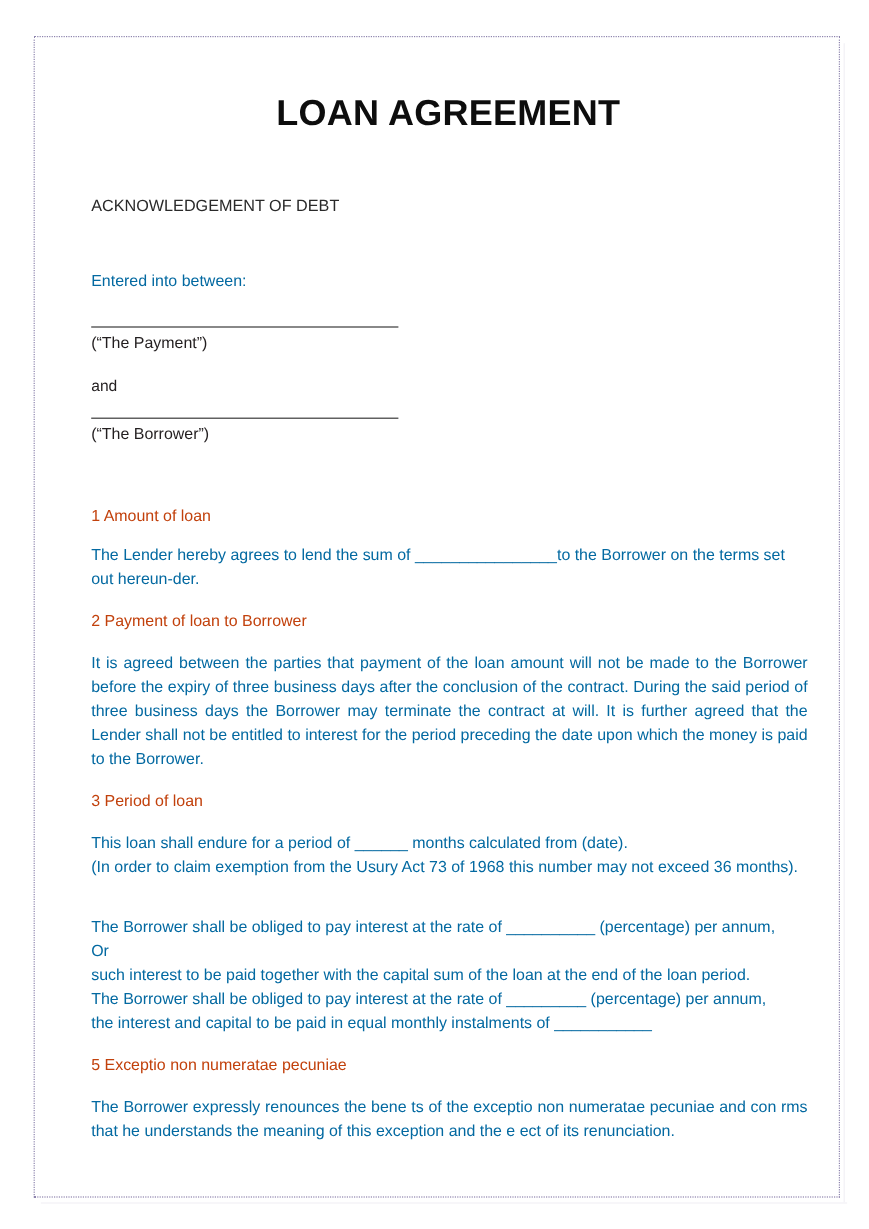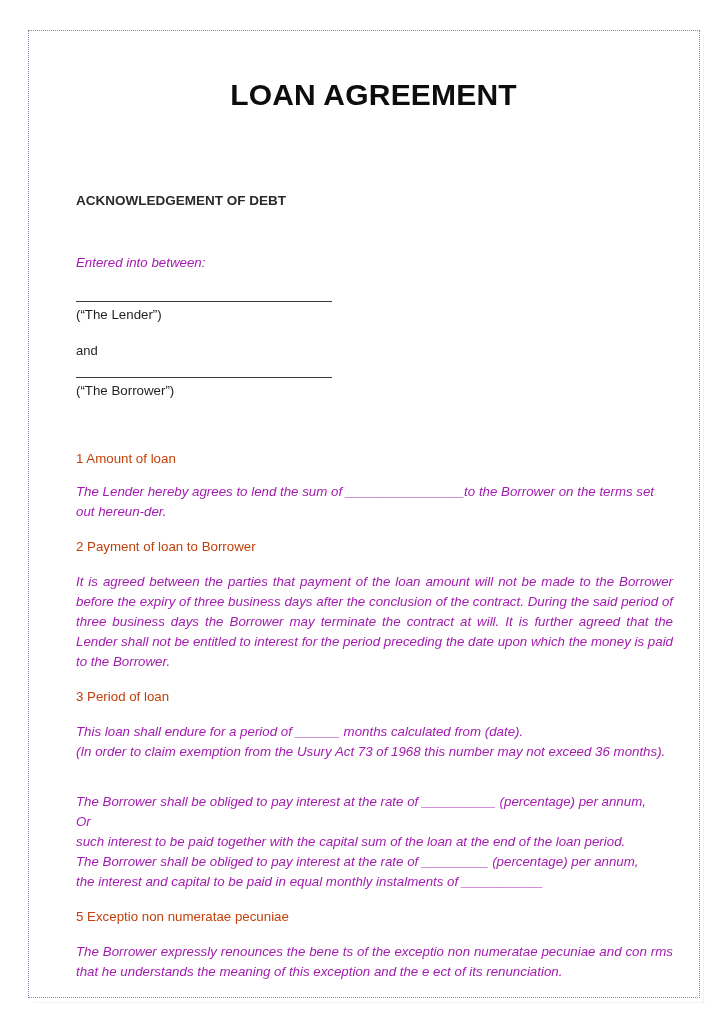--- a/index.html
+++ b/index.html
@@ -70,33 +70,31 @@
     font-weight: bold;
     letter-spacing: 0.2px;
     color: #0d0d0d;
     margin-top: 48px;
     margin-left: -2px;
   }
 
   .subtitle {
     font-size: 13.5px;
     color: #2a2a2a;
-    margin-top: 81px;
-    font-weight: bold;
+    margin-top: 52px;
   }
 
   .spacer-lg { height: 45px; }
   .spacer-sm { height: 13px; }
 
   .para {
     font-size: 13.3px;
     line-height: 20px;
-    color: #a21caf;
+    color: #0369a1;
     margin: 0;
-    font-style: italic;
   }
   .para.justify {
     text-align: justify;
     text-justify: inter-word;
   }
 
   .heading {
     font-size: 13.3px;
     line-height: 20px;
     color: #c2410c;
@@ -141,21 +139,21 @@
 
     <div class="subtitle">ACKNOWLEDGEMENT OF DEBT</div>
 
     <div class="spacer-lg"></div>
 
     <div class="para">Entered into between:</div>
 
     <div style="height:28px"></div>
 
     <div class="rule"></div>
-    <div class="party-label">(“The Lender”)</div>
+    <div class="party-label">(“The Payment”)</div>
 
     <div class="and-line">and</div>
 
     <div class="rule"></div>
     <div class="party-label">(“The Borrower”)</div>
 
     <div style="height:48px"></div>
 
     <div class="heading">1 Amount of loan</div>
     <div class="spacer-sm"></div>

